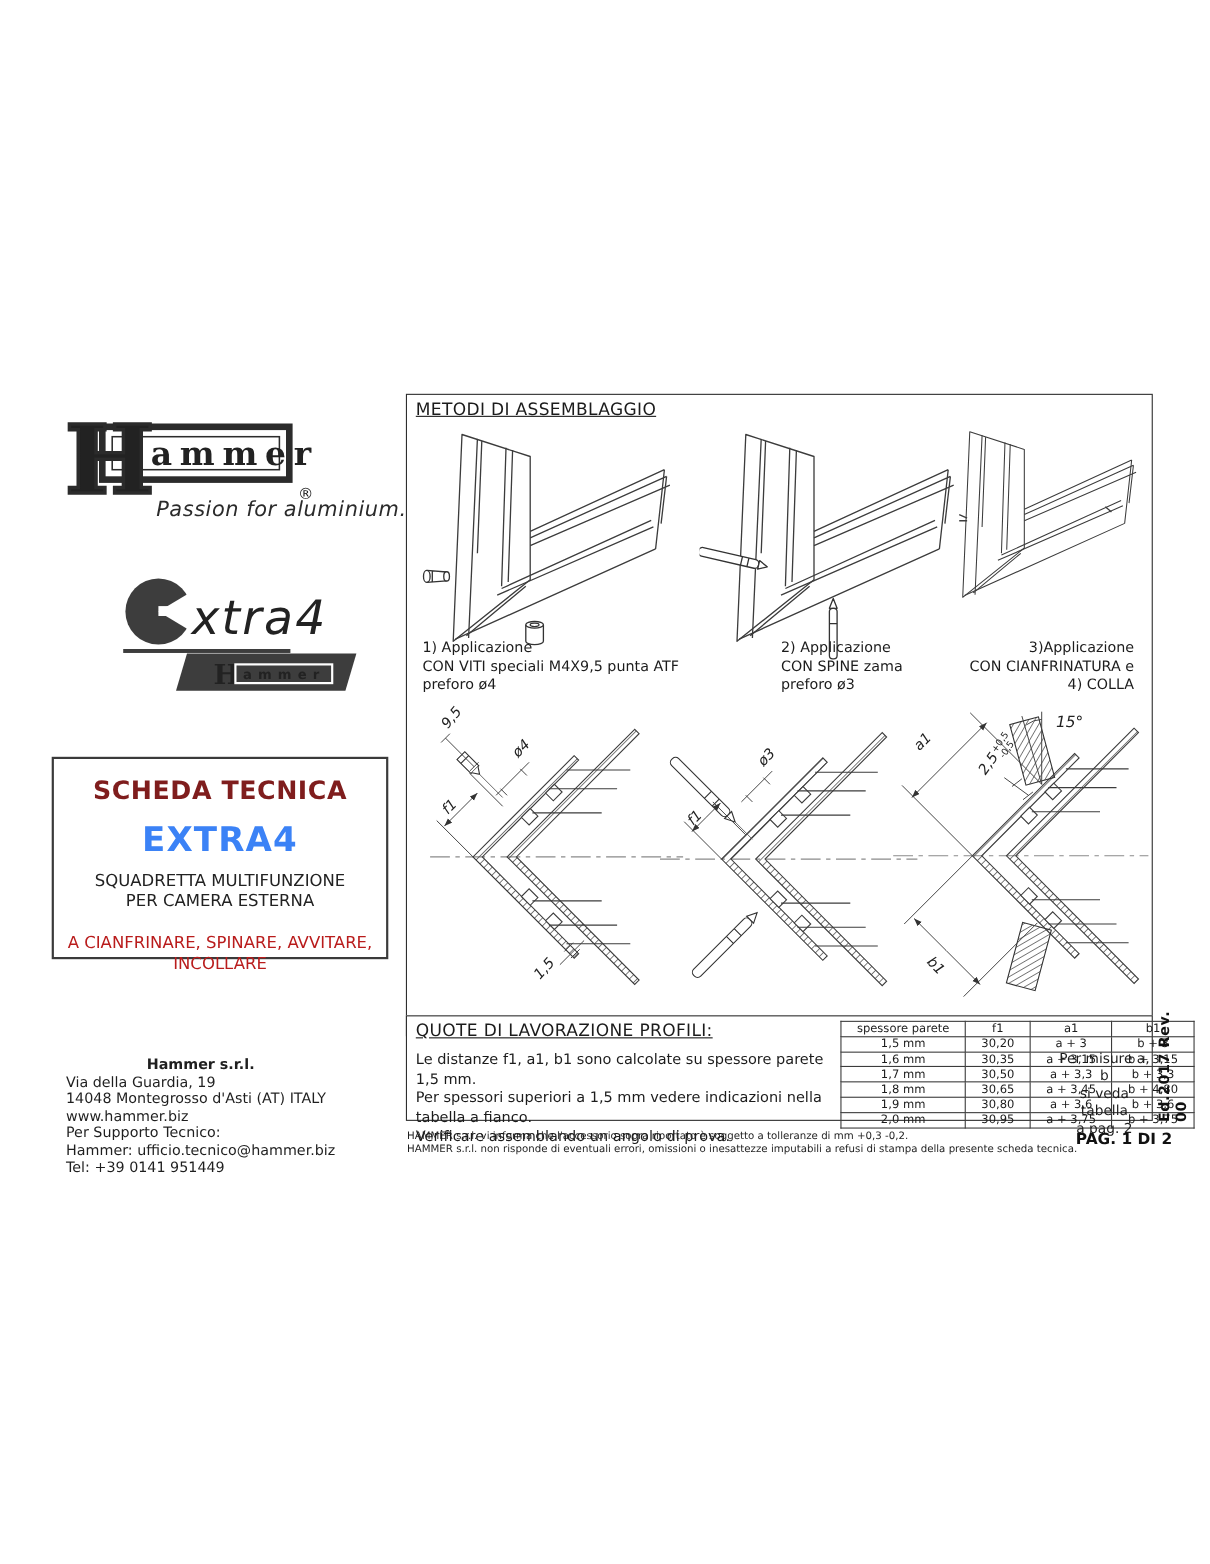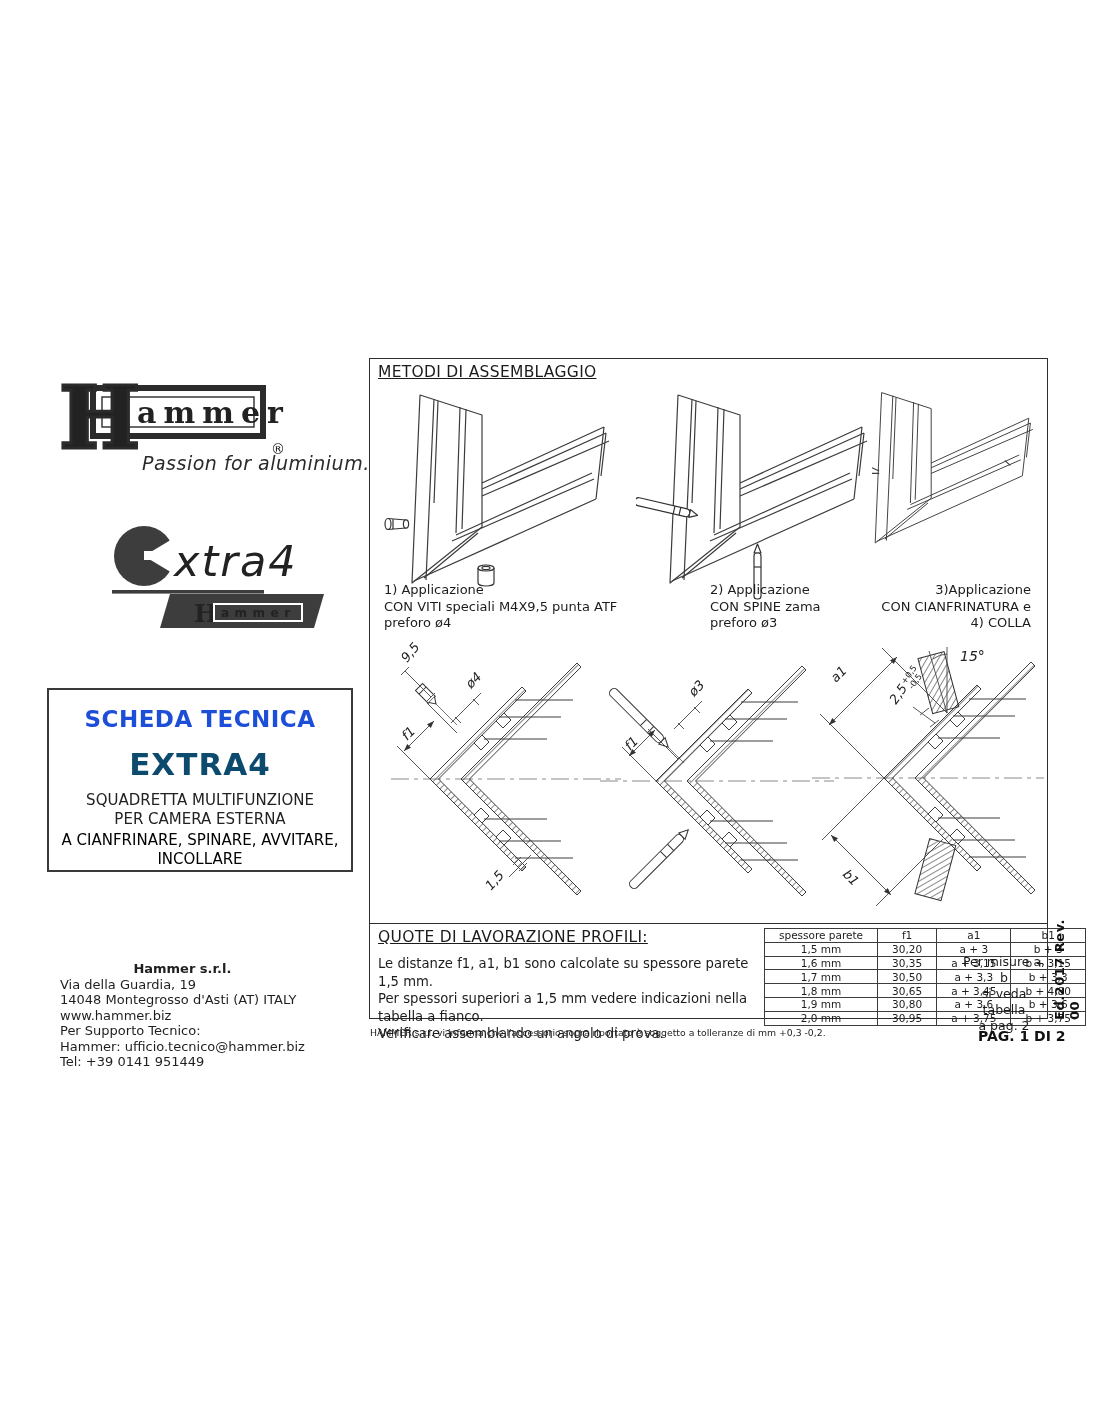--- a/index.html
+++ b/index.html
@@ -1,24 +1,24 @@
 <!DOCTYPE html>
 <html><head>
 <meta charset="utf-8">
 <style>
   html,body{margin:0;padding:0;background:#e8e8e8;}
   .page{position:relative;width:1100px;height:1422px;background:#ffffff;overflow:hidden;
         font-family:"DejaVu Sans","Liberation Sans",sans-serif;color:#1d1d1d;}
   .abs{position:absolute;}
   .tagline{font-style:italic;font-size:19px;color:#2b2b2b;letter-spacing:.5px;}
   .scheda-box{border:2px solid #3a3a3a;text-align:center;box-sizing:border-box;padding-top:16px;}
-  .scheda-title{font-weight:bold;font-size:23px;letter-spacing:.5px;color:#1d4ed8;}
-  .scheda-product{font-weight:bold;font-size:31px;letter-spacing:1px;margin-top:14px;color:#0c4a6e;}
+  .scheda-title{font-weight:bold;font-size:23px;letter-spacing:.5px;color:#7f1d1d;}
+  .scheda-product{font-weight:bold;font-size:31px;letter-spacing:1px;margin-top:14px;color:#3b82f6;}
   .scheda-sub{font-size:15px;line-height:19px;margin-top:9px;color:#222;}
-  .scheda-feat{font-size:15px;line-height:19px;margin-top:2px;color:#000000;}
+  .scheda-feat{font-size:15px;line-height:19px;margin-top:19px;color:#b91c1c;}
   .company{font-size:13px;line-height:15.5px;color:#1f1f1f;}
   .company .cname{font-weight:bold;text-align:center;}
   .main-box,.quote-box{border:1.6px solid #2e2e2e;box-sizing:border-box;background:#fff;}
   .sec-title{font-size:15.5px;text-decoration:underline;color:#1b1b1b;letter-spacing:.3px;}
   .caption{font-size:13px;line-height:16.5px;color:#1c1c1c;}
   .caption.right{text-align:right;}
   .quote-text{font-size:13.2px;line-height:17.5px;color:#1c1c1c;}
   table.spec{border-collapse:collapse;font-size:10.5px;color:#1c1c1c;}
   table.spec td,table.spec th{border:1px solid #3c3c3c;padding:0 14px;height:12.8px;
       text-align:center;font-weight:normal;white-space:nowrap;}
@@ -327,16 +327,17 @@
       <div>Per misure a, b</div>
       <div>si veda tabella</div>
       <div>a pag. 2</div>
     </div>
   </div>
 
   <div class="abs edition" style="left:1052px;top:916px;height:104px">Ed.2017 Rev. 00</div>
 
   <div class="abs disclaimer" style="left:370px;top:1027px;width:610px">
     <div>HAMMER s.r.l. vi informa che l'accessorio sopra riportato è soggetto a tolleranze di mm +0,3 -0,2.</div>
+    <div>HAMMER s.r.l. non risponde di eventuali errori, omissioni o inesattezze imputabili a refusi di stampa della presente scheda tecnica.</div>
   </div>
   <div class="abs pagnum" style="left:978px;top:1028px">PAG. 1 DI 2</div>
 
 </div>
 
 </body></html>

